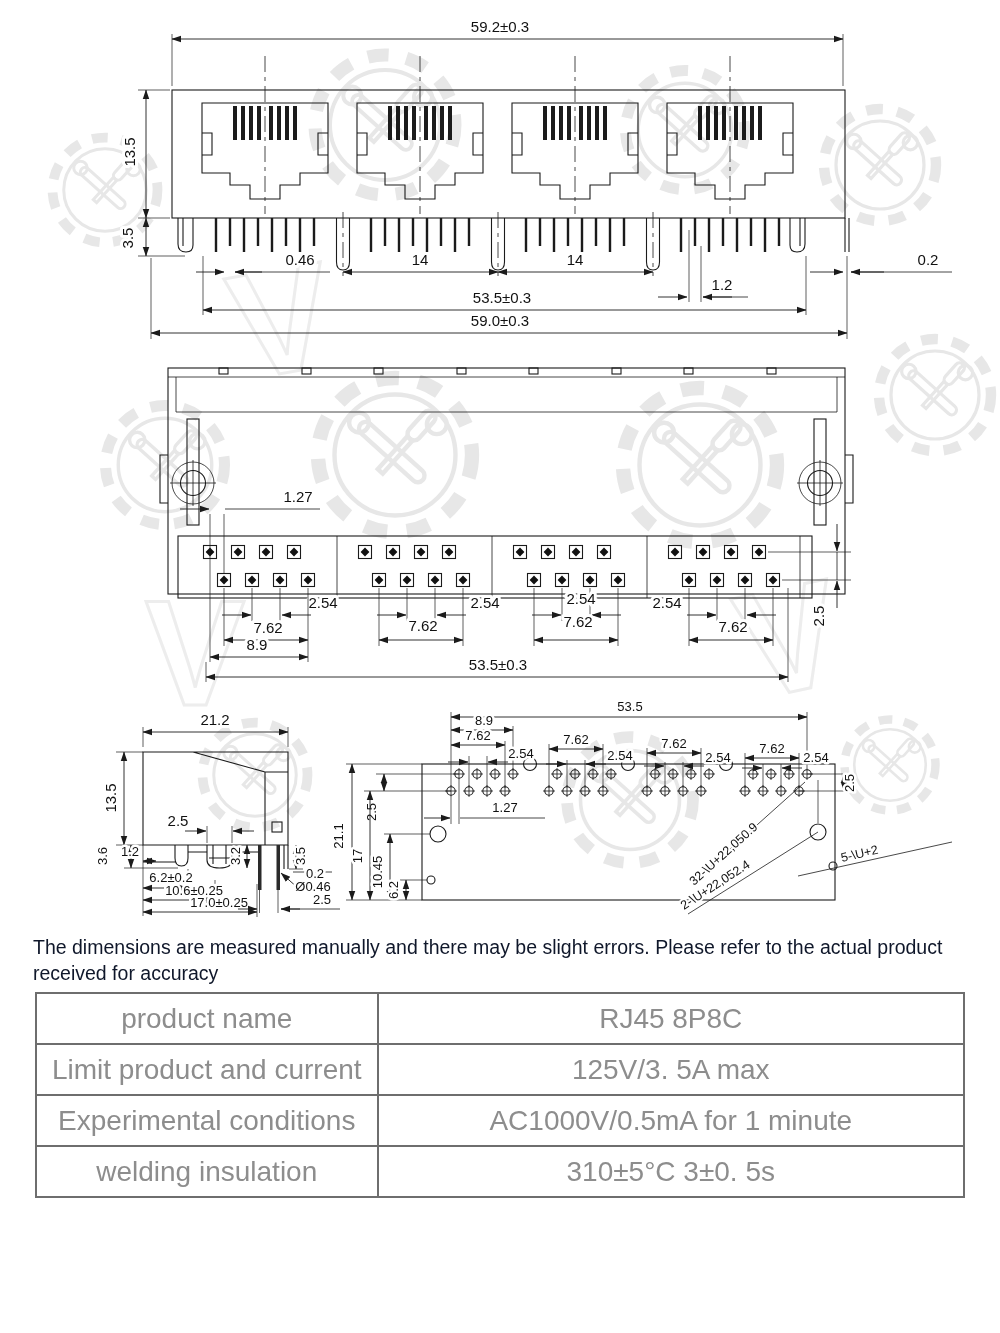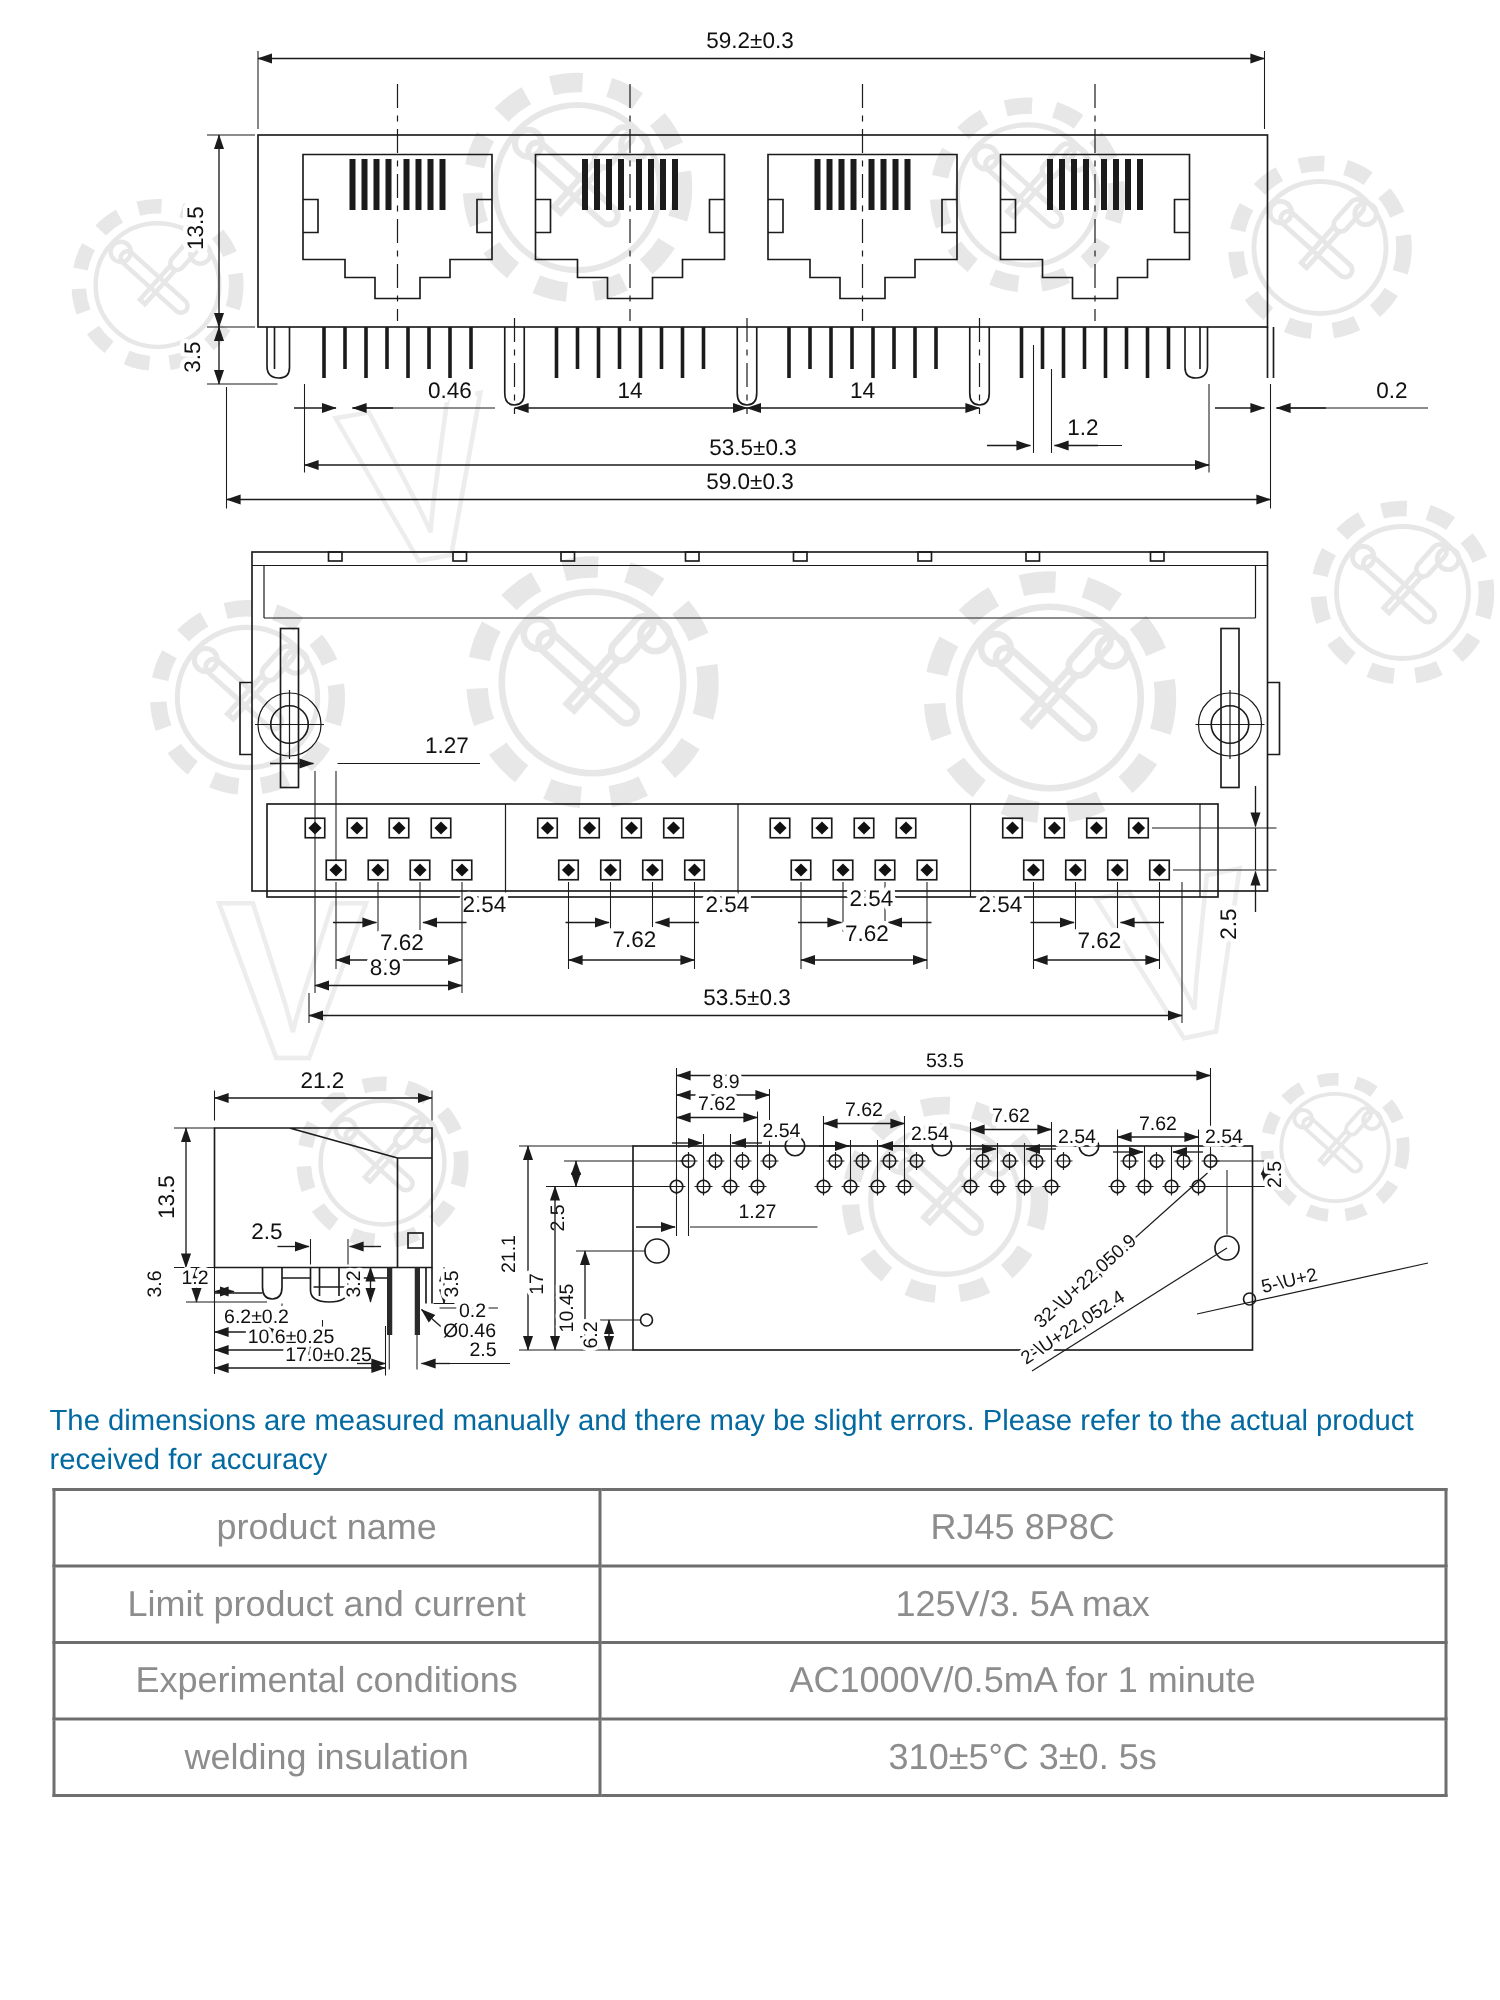--- a/index.html
+++ b/index.html
@@ -15,25 +15,25 @@
   .ext{stroke:#1b1b1b;stroke-width:0.7;fill:none;}
   .dtext{font:15px "Liberation Sans",sans-serif;fill:#111;text-anchor:middle;
          paint-order:stroke;stroke:#fff;stroke-width:6px;stroke-linejoin:round;}
   .dsm{font:13px "Liberation Sans",sans-serif;fill:#111;text-anchor:middle;
        paint-order:stroke;stroke:#fff;stroke-width:5px;stroke-linejoin:round;}
   .dco{font:12.5px "Liberation Sans",sans-serif;fill:#111;text-anchor:start;
        paint-order:stroke;stroke:#fff;stroke-width:4px;stroke-linejoin:round;}
   .wm{stroke:#e7e7e7;fill:none;}
   .wmletter{font:bold 150px "Liberation Sans",sans-serif;fill:none;stroke:#ededed;stroke-width:3px;text-anchor:middle;}
   .note{position:absolute;left:33px;top:934px;width:945px;font-size:19.5px;line-height:26px;
-        color:#0369a1;}
+        color:#0f172a;}
   table.spec{position:absolute;left:35px;top:992px;width:930px;border-collapse:collapse;
              table-layout:fixed;}
   table.spec td{border:2px solid #6e6e6e;height:49px;text-align:center;vertical-align:middle;
-                font-size:24px;color:#8d8d8d;padding:0 23px;overflow:hidden;white-space:nowrap;}
+                font-size:28px;color:#8d8d8d;padding:0 12px;overflow:hidden;white-space:nowrap;}
   td.c1{width:34%;}
 </style>
 </head>
 <body>
 
 <div class="page">
 
 <svg class="drawing" width="1000" height="932" viewBox="0 0 1000 932">
   <defs>
     <marker id="ar" viewBox="0 0 10 10" refX="9.5" refY="5" markerWidth="11" markerHeight="11" orient="auto-start-reverse">

